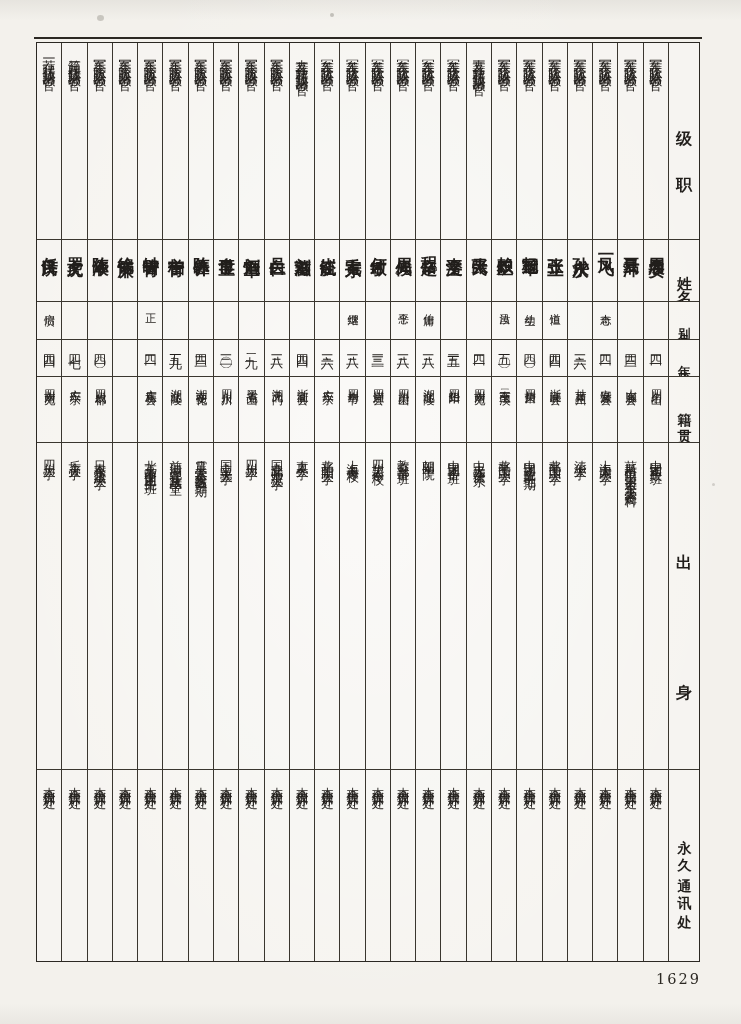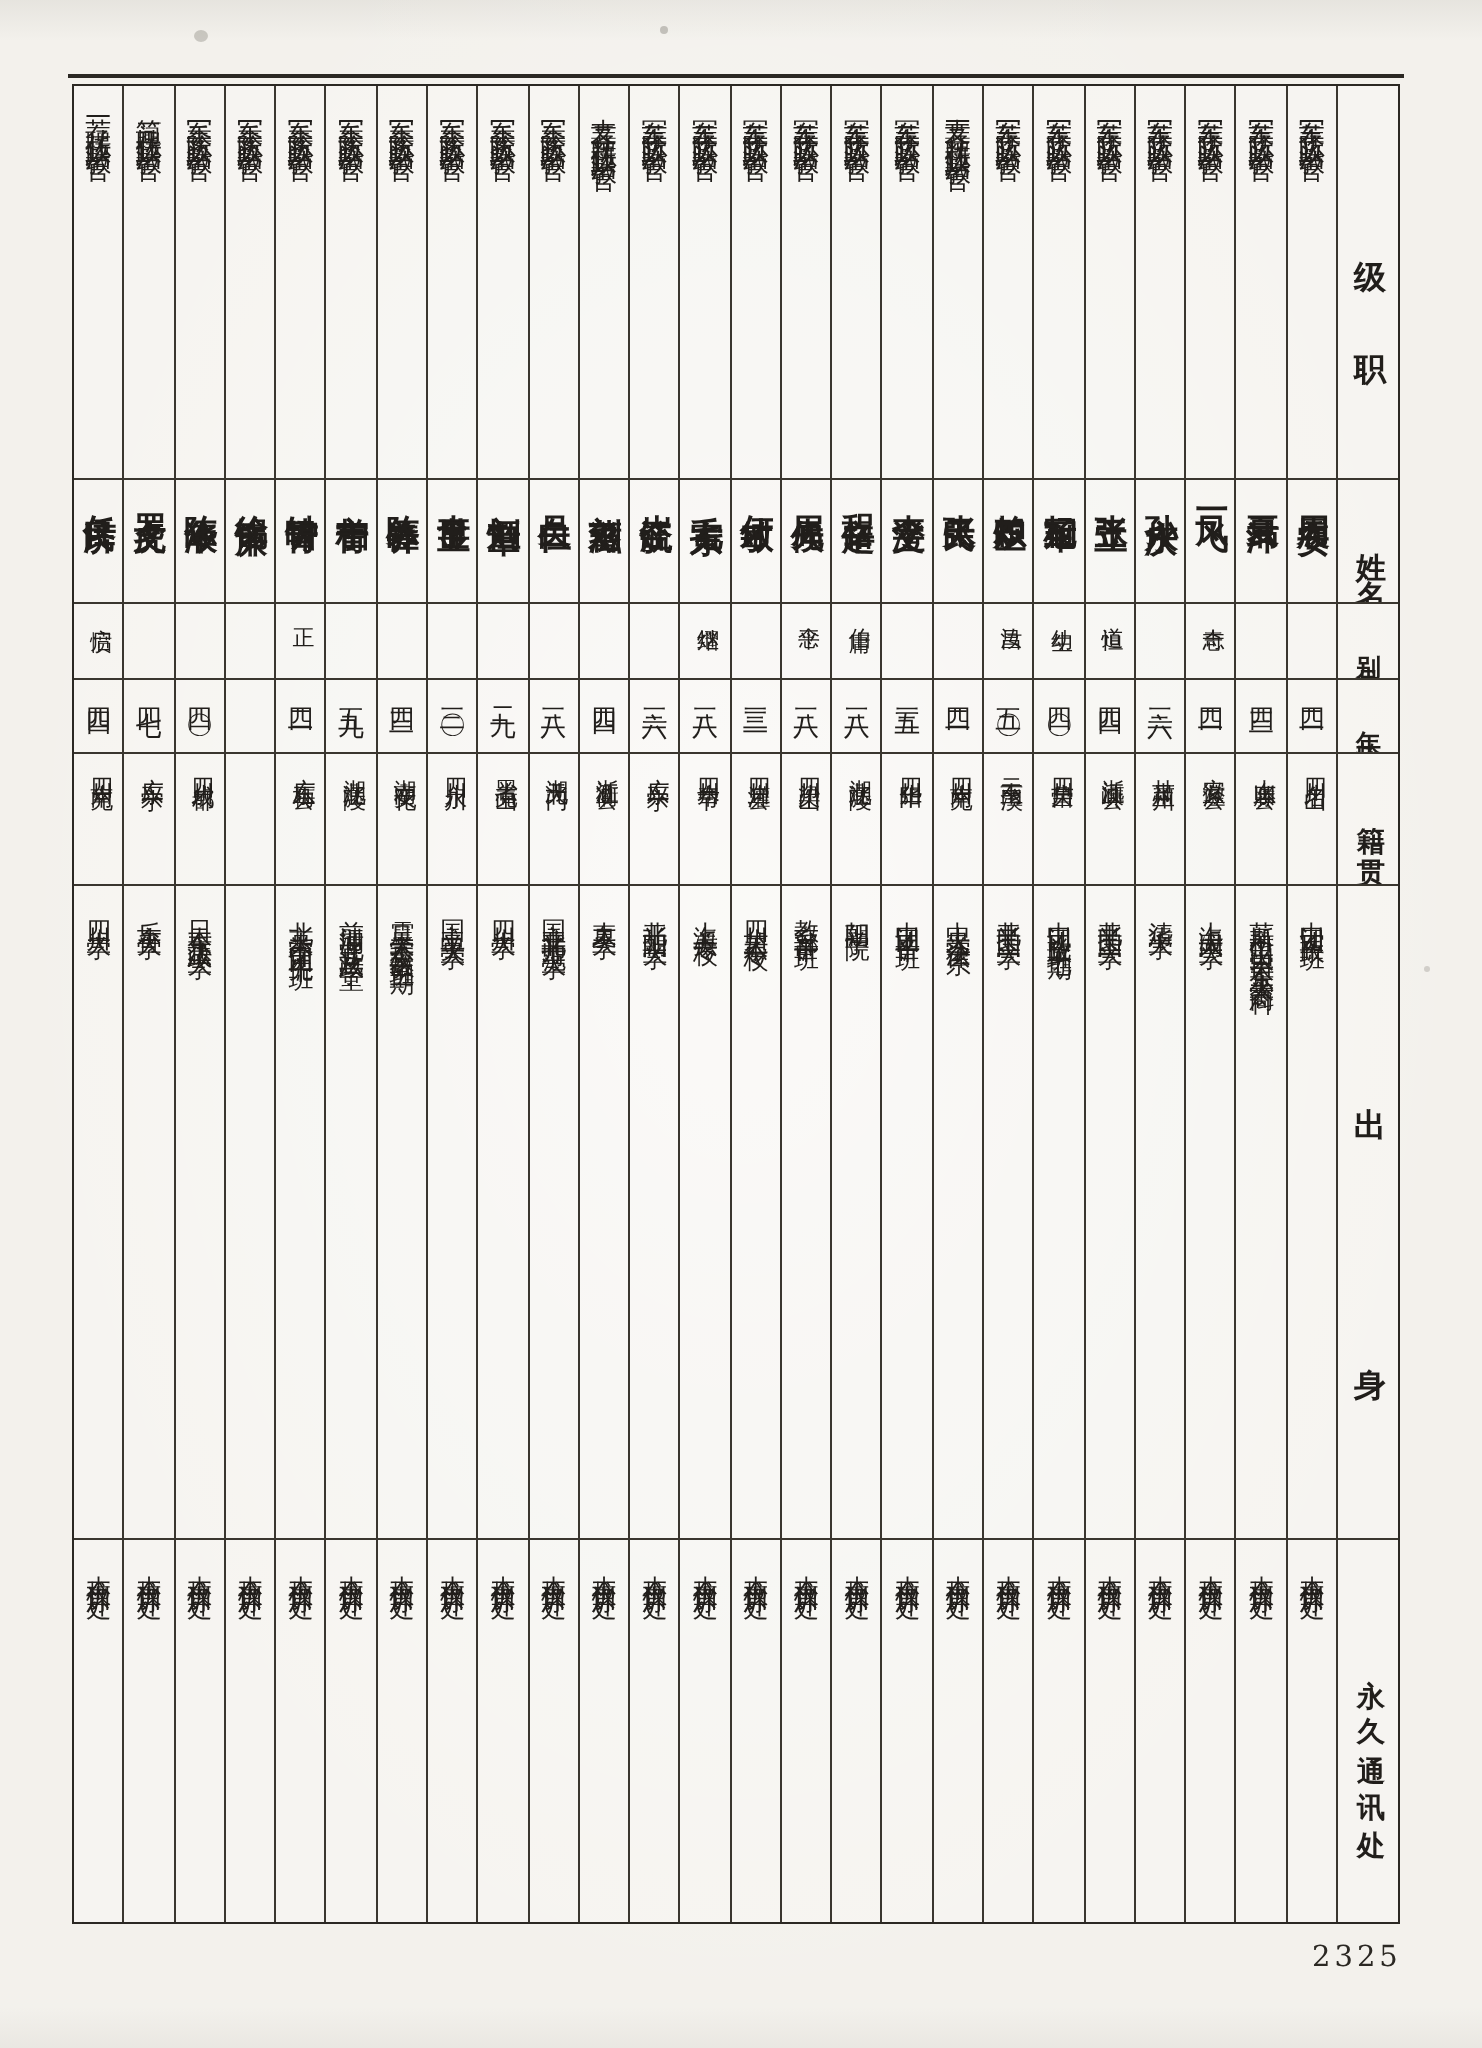--- a/index.html
+++ b/index.html
@@ -686,13 +686,13 @@
     </div>
     <div class="cell c-origin">
       <span class="vtxt">四川大学</span>
     </div>
     <div class="cell c-addr">
       <span class="vtxt">本校训导处</span>
     </div>
   </div>
   </div>
 
-<div class="page-number">2325</div>
+<div class="page-number">1629</div>
 
 </body></html>

